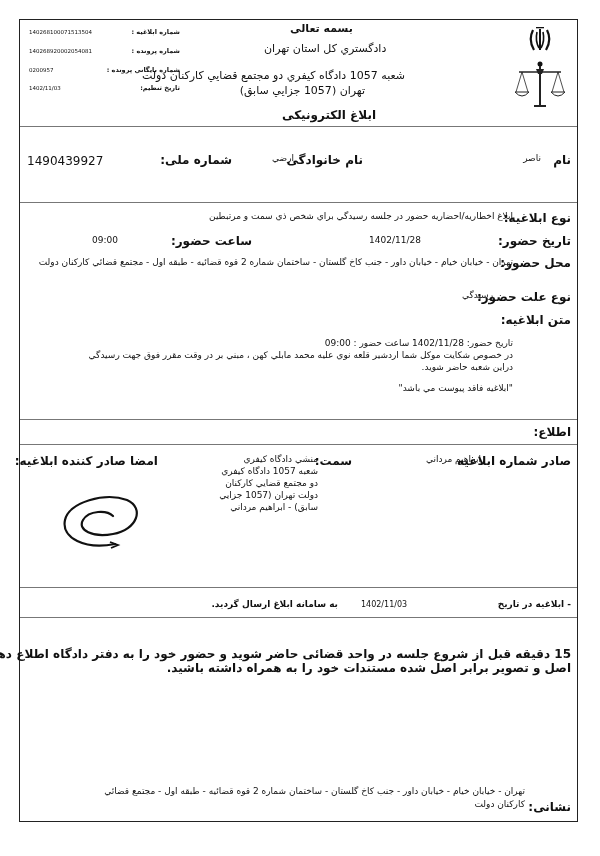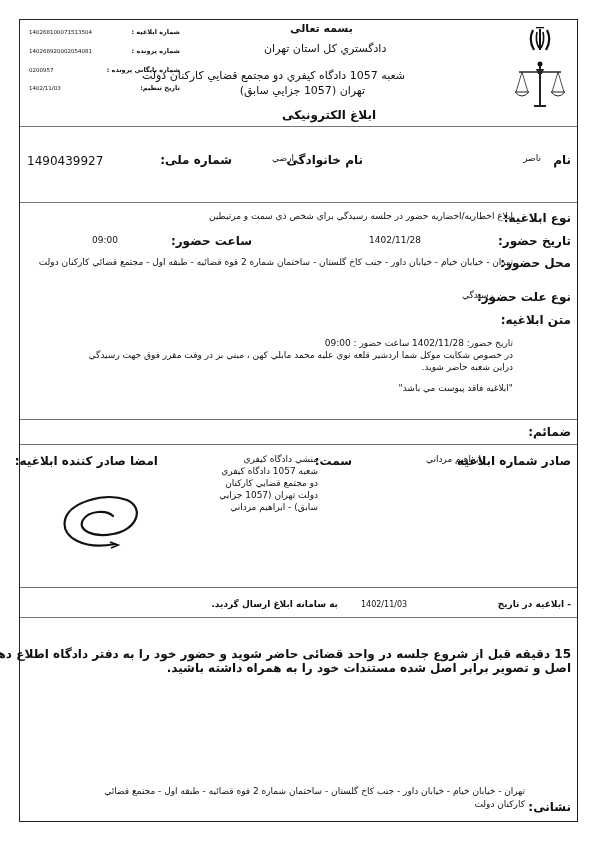--- a/index.html
+++ b/index.html
@@ -87,21 +87,21 @@
   <div class="abs b f10 rtl" style="right:6px; top:270px;">نوع علت حضور:</div>
   <div class="abs f9 rtl" style="right:84px; top:270px;">رسيدگي</div>
 
   <div class="abs b f10 rtl" style="right:6px; top:293px;">متن ابلاغيه:</div>
   <div class="abs f9 rtl" style="right:64px; top:318px;">تاريخ حضور: 1402/11/28 ساعت حضور : 09:00</div>
   <div class="abs f9 rtl" style="right:64px; top:330px;">در خصوص شکايت موکل شما اردشير قلعه نوي عليه محمد مابلي کهن ، مبني بر در وقت مقرر فوق جهت رسيدگي</div>
   <div class="abs f9 rtl" style="right:64px; top:342px;">دراين شعبه حاضر شويد.</div>
   <div class="abs f9 rtl" style="right:64px; top:363px;">"ابلاغيه فاقد پيوست مي باشد"</div>
   <div class="hline" style="top:399px;"></div>
 
-  <div class="abs b f10 rtl" style="right:6px; top:405px;">ضمائم:</div>
+  <div class="abs b f10 rtl" style="right:6px; top:405px;">اطلاع:</div>
   <div class="hline" style="top:424px;"></div>
 
   <div class="abs b f10 rtl" style="right:6px; top:434px;">صادر شماره ابلاغيه</div>
   <div class="abs f9 rtl" style="right:96px; top:434px;">ابراهيم مرداني</div>
   <div class="abs b f10 rtl" style="right:225px; top:434px;">سمت:</div>
   <div class="abs f9 rtl" style="right:259px; top:434px;">منشي دادگاه کيفري</div>
   <div class="abs f9 rtl" style="right:259px; top:446px;">شعبه 1057 دادگاه کيفري</div>
   <div class="abs f9 rtl" style="right:259px; top:458px;">دو مجتمع قضايي کارکنان</div>
   <div class="abs f9 rtl" style="right:259px; top:470px;">دولت تهران (1057 جزايي</div>
   <div class="abs f9 rtl" style="right:259px; top:482px;">سابق) - ابراهيم مرداني</div>

